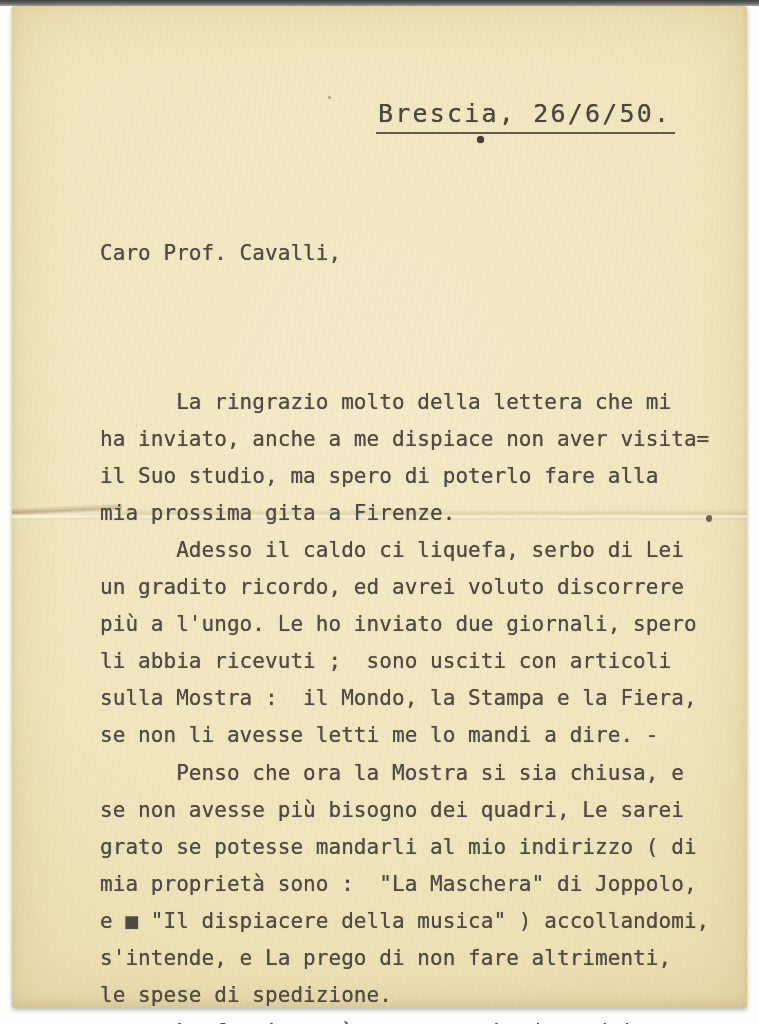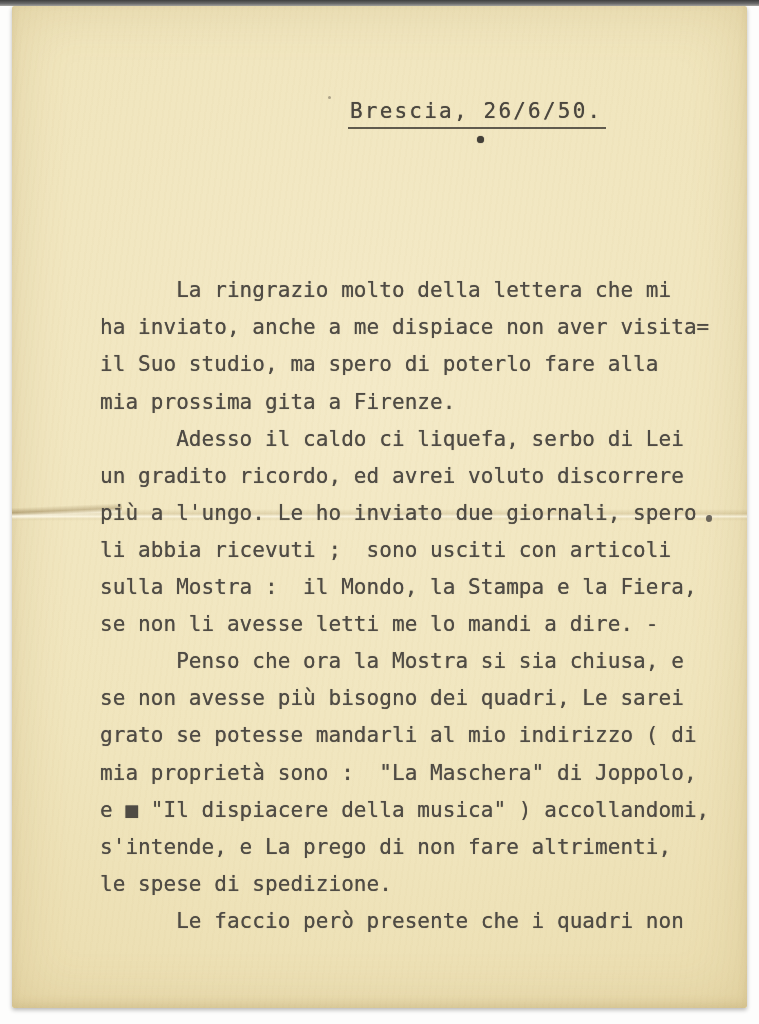--- a/index.html
+++ b/index.html
@@ -51,22 +51,22 @@
     width: 110px; height: 14px;
     transform: rotate(-2.5deg);
     background: linear-gradient(180deg,
       rgba(110,85,40,0) 10%,
       rgba(110,85,40,0.30) 45%,
       rgba(255,252,240,0.5) 70%,
       rgba(110,85,40,0) 100%);
   }
   .dateline {
     position: absolute;
-    left: 348px; top: 99px;
-    font-size: 21px;
+    left: 376px; top: 99px;
+    font-size: 25px;
     letter-spacing: 2.2px;
     color: #4b473f;
     text-shadow: 0 0 0.7px rgba(75,71,63,0.85);
     padding: 0 4px 4px 2px;
     border-bottom: 2.5px solid rgba(70,66,58,0.85);
     white-space: pre;
   }
   .date-dot {
     position: absolute;
     left: 477px; top: 136px;
@@ -115,15 +115,16 @@
     <div class="crease-left"></div>
     <div class="speck"></div>
     <div class="speck2"></div>
   </div>
 
   <div class="dateline">Brescia, 26/6/50.</div>
 
   <div class="date-dot"></div>
 
   <div class="letter-body">
+    <div class="line">Caro Prof. Cavalli,</div>
     
   <div class="line">      La ringrazio molto della lettera che mi</div><div class="line">ha inviato, anche a me dispiace non aver visita=</div><div class="line">il Suo studio, ma spero di poterlo fare alla</div><div class="line">mia prossima gita a Firenze.</div><div class="line">      Adesso il caldo ci liquefa, serbo di Lei</div><div class="line">un gradito ricordo, ed avrei voluto discorrere</div><div class="line">più a l'ungo. Le ho inviato due giornali, spero</div><div class="line">li abbia ricevuti ;  sono usciti con articoli</div><div class="line">sulla Mostra :  il Mondo, la Stampa e la Fiera,</div><div class="line">se non li avesse letti me lo mandi a dire. -</div><div class="line">      Penso che ora la Mostra si sia chiusa, e</div><div class="line">se non avesse più bisogno dei quadri, Le sarei</div><div class="line">grato se potesse mandarli al mio indirizzo ( di</div><div class="line">mia proprietà sono :  "La Maschera" di Joppolo,</div><div class="line">e ■ "Il dispiacere della musica" ) accollandomi,</div><div class="line">s'intende, e La prego di non fare altrimenti,</div><div class="line">le spese di spedizione.</div><div class="line">      Le faccio però presente che i quadri non</div></div>
 </div>
 
 </body></html>

